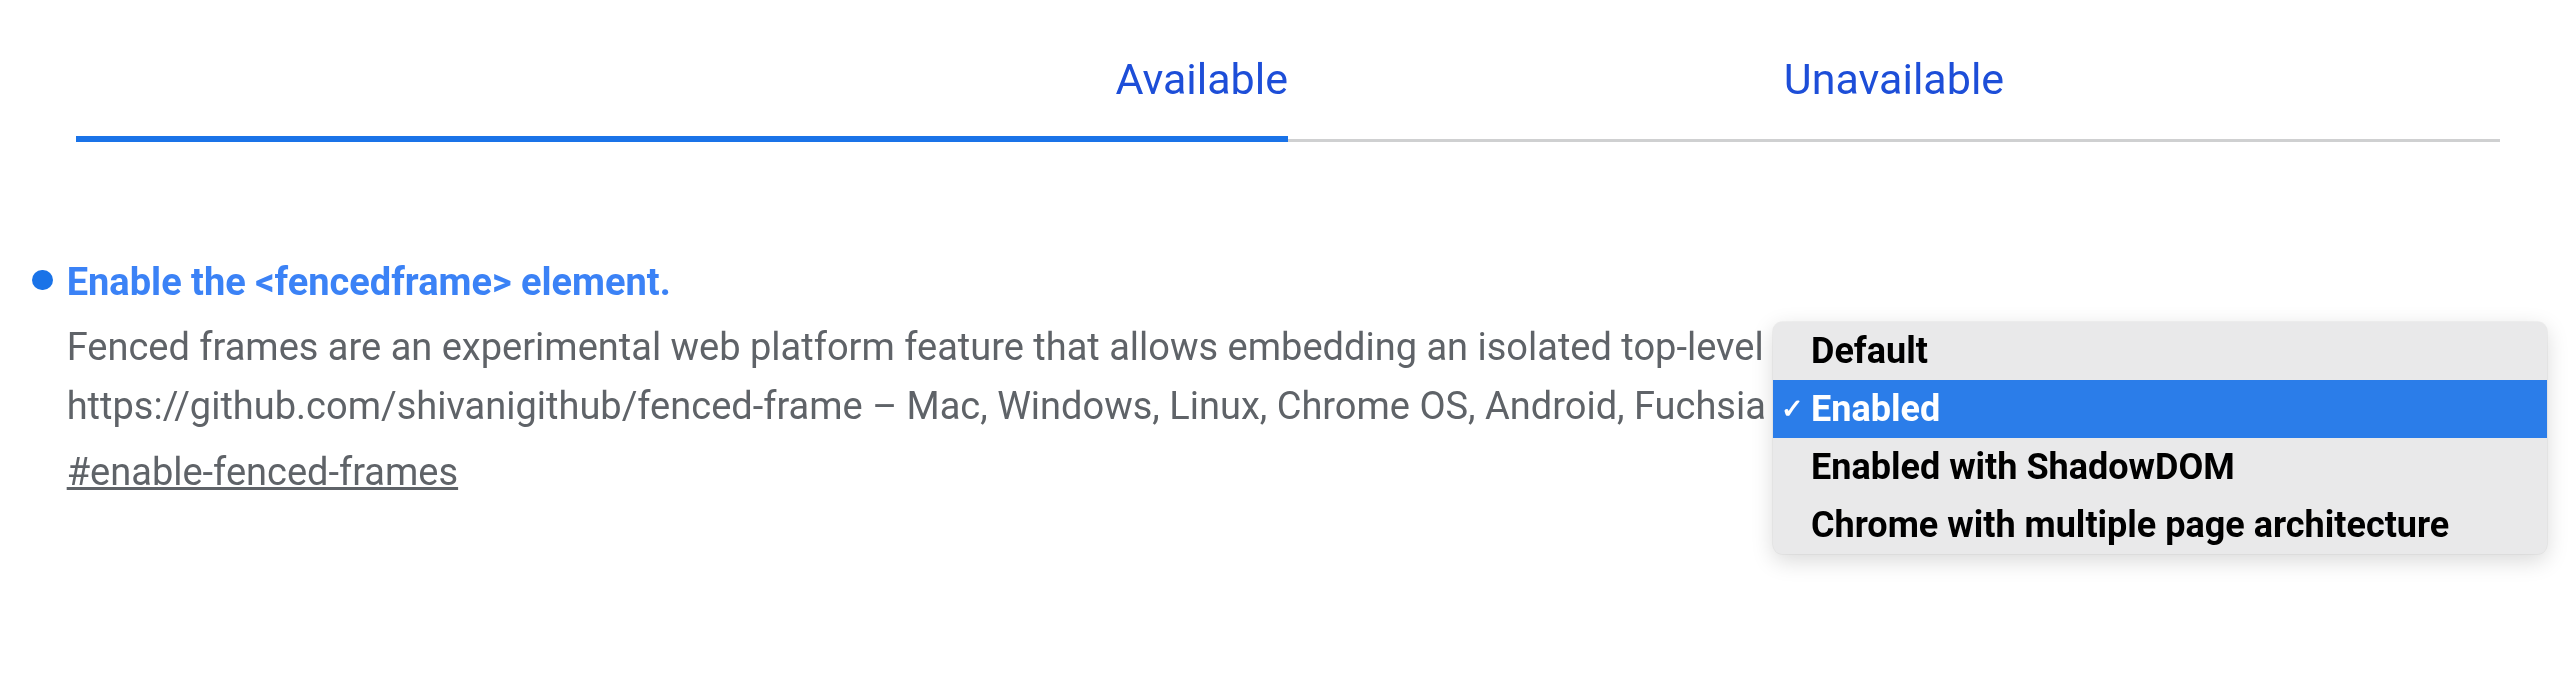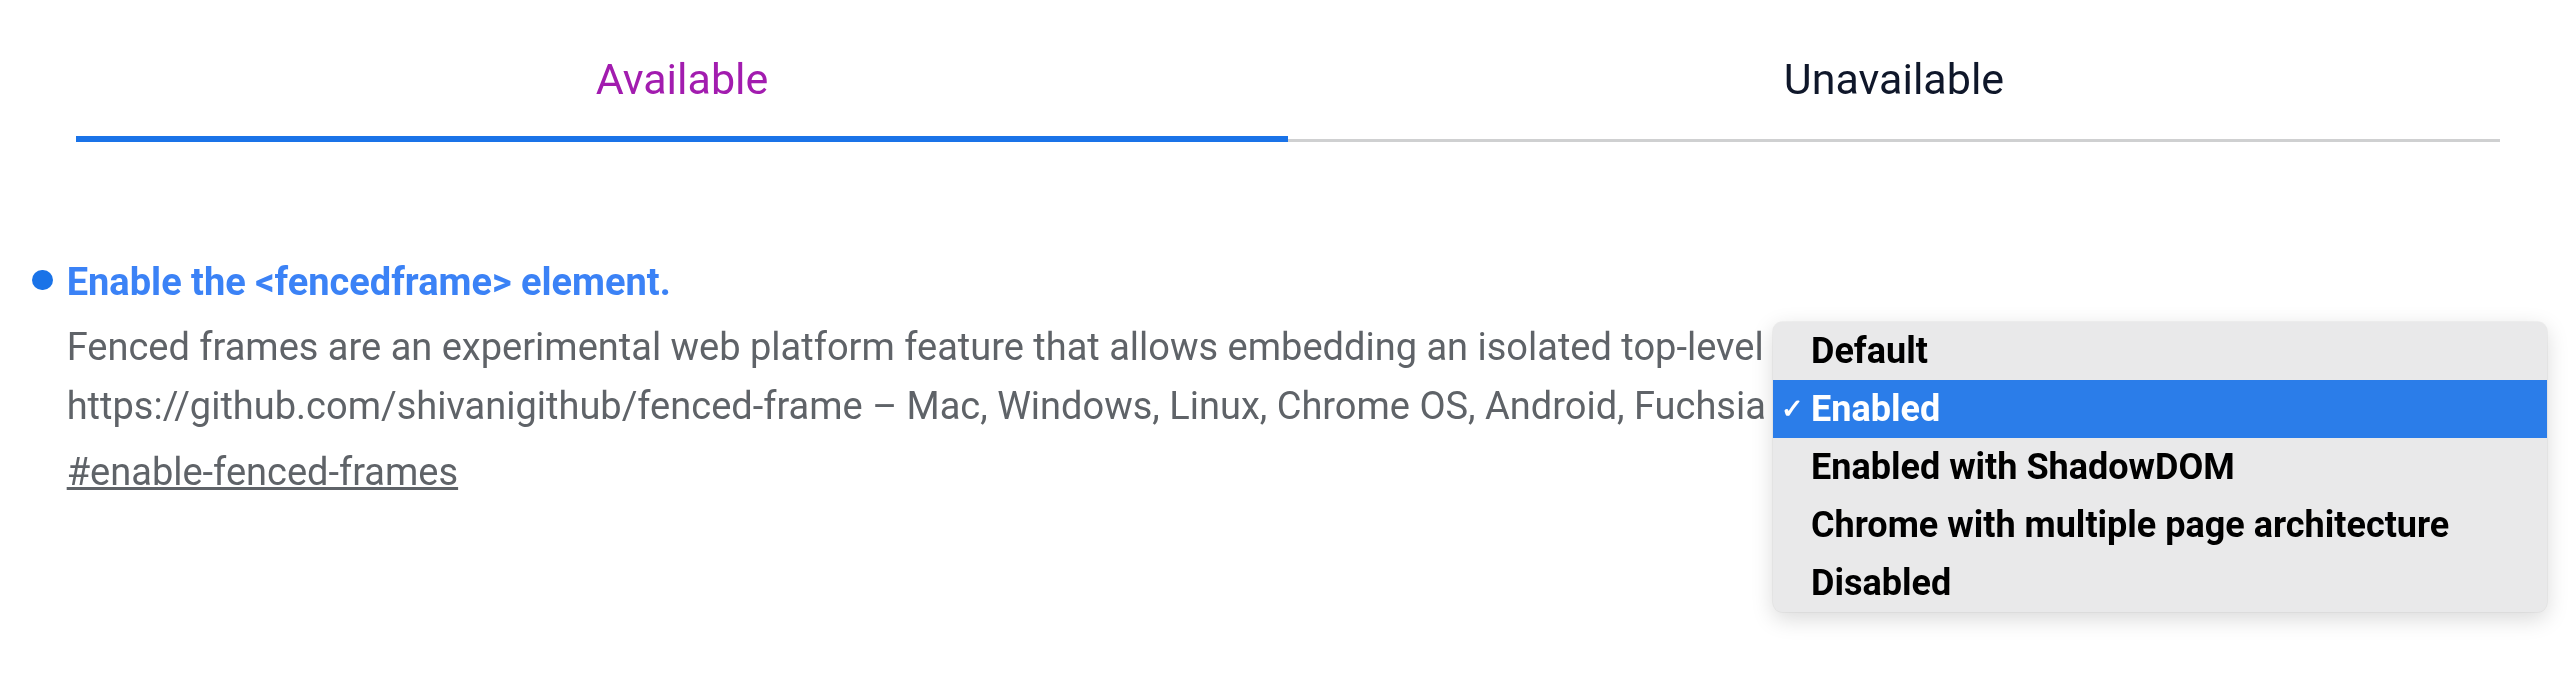--- a/index.html
+++ b/index.html
@@ -28,24 +28,25 @@
       text-align: center;
       font-size: 43px;
       cursor: pointer;
       height: 100%;
       display: flex;
       align-items: center;
       justify-content: center;
       padding-top: 16px;
     }
     .tab.active {
-      color: #a21caf;
+      color: #1d4ed8;
+      justify-content: flex-end;
     }
     .tab.inactive {
-      color: #0f172a;
+      color: #1d4ed8;
     }
     .tab-underline {
       position: absolute;
       bottom: 0;
       left: 0;
       right: 0;
       height: 3.2px;
       background: #5f6368;
       opacity: 0.3;
     }
@@ -150,16 +151,15 @@
       <div class="flag-desc">Fenced frames are an experimental web platform feature that allows embedding an isolated top-level page. See https://github.com/shivanigithub/fenced-frame – Mac, Windows, Linux, Chrome OS, Android, Fuchsia</div>
       <a class="flag-hash">#enable-fenced-frames</a>
     </div>
   </div>
 
   <div class="dropdown" id="dropdown">
       <div class="dropdown-option"><span>Default</span></div>
       <div class="dropdown-option selected"><span class="check">✓</span><span>Enabled</span></div>
       <div class="dropdown-option"><span>Enabled with ShadowDOM</span></div>
       <div class="dropdown-option"><span>Chrome with multiple page architecture</span></div>
-      <div class="dropdown-option"><span>Disabled</span></div>
     </div>
 </div>
 
 
 </body></html>

